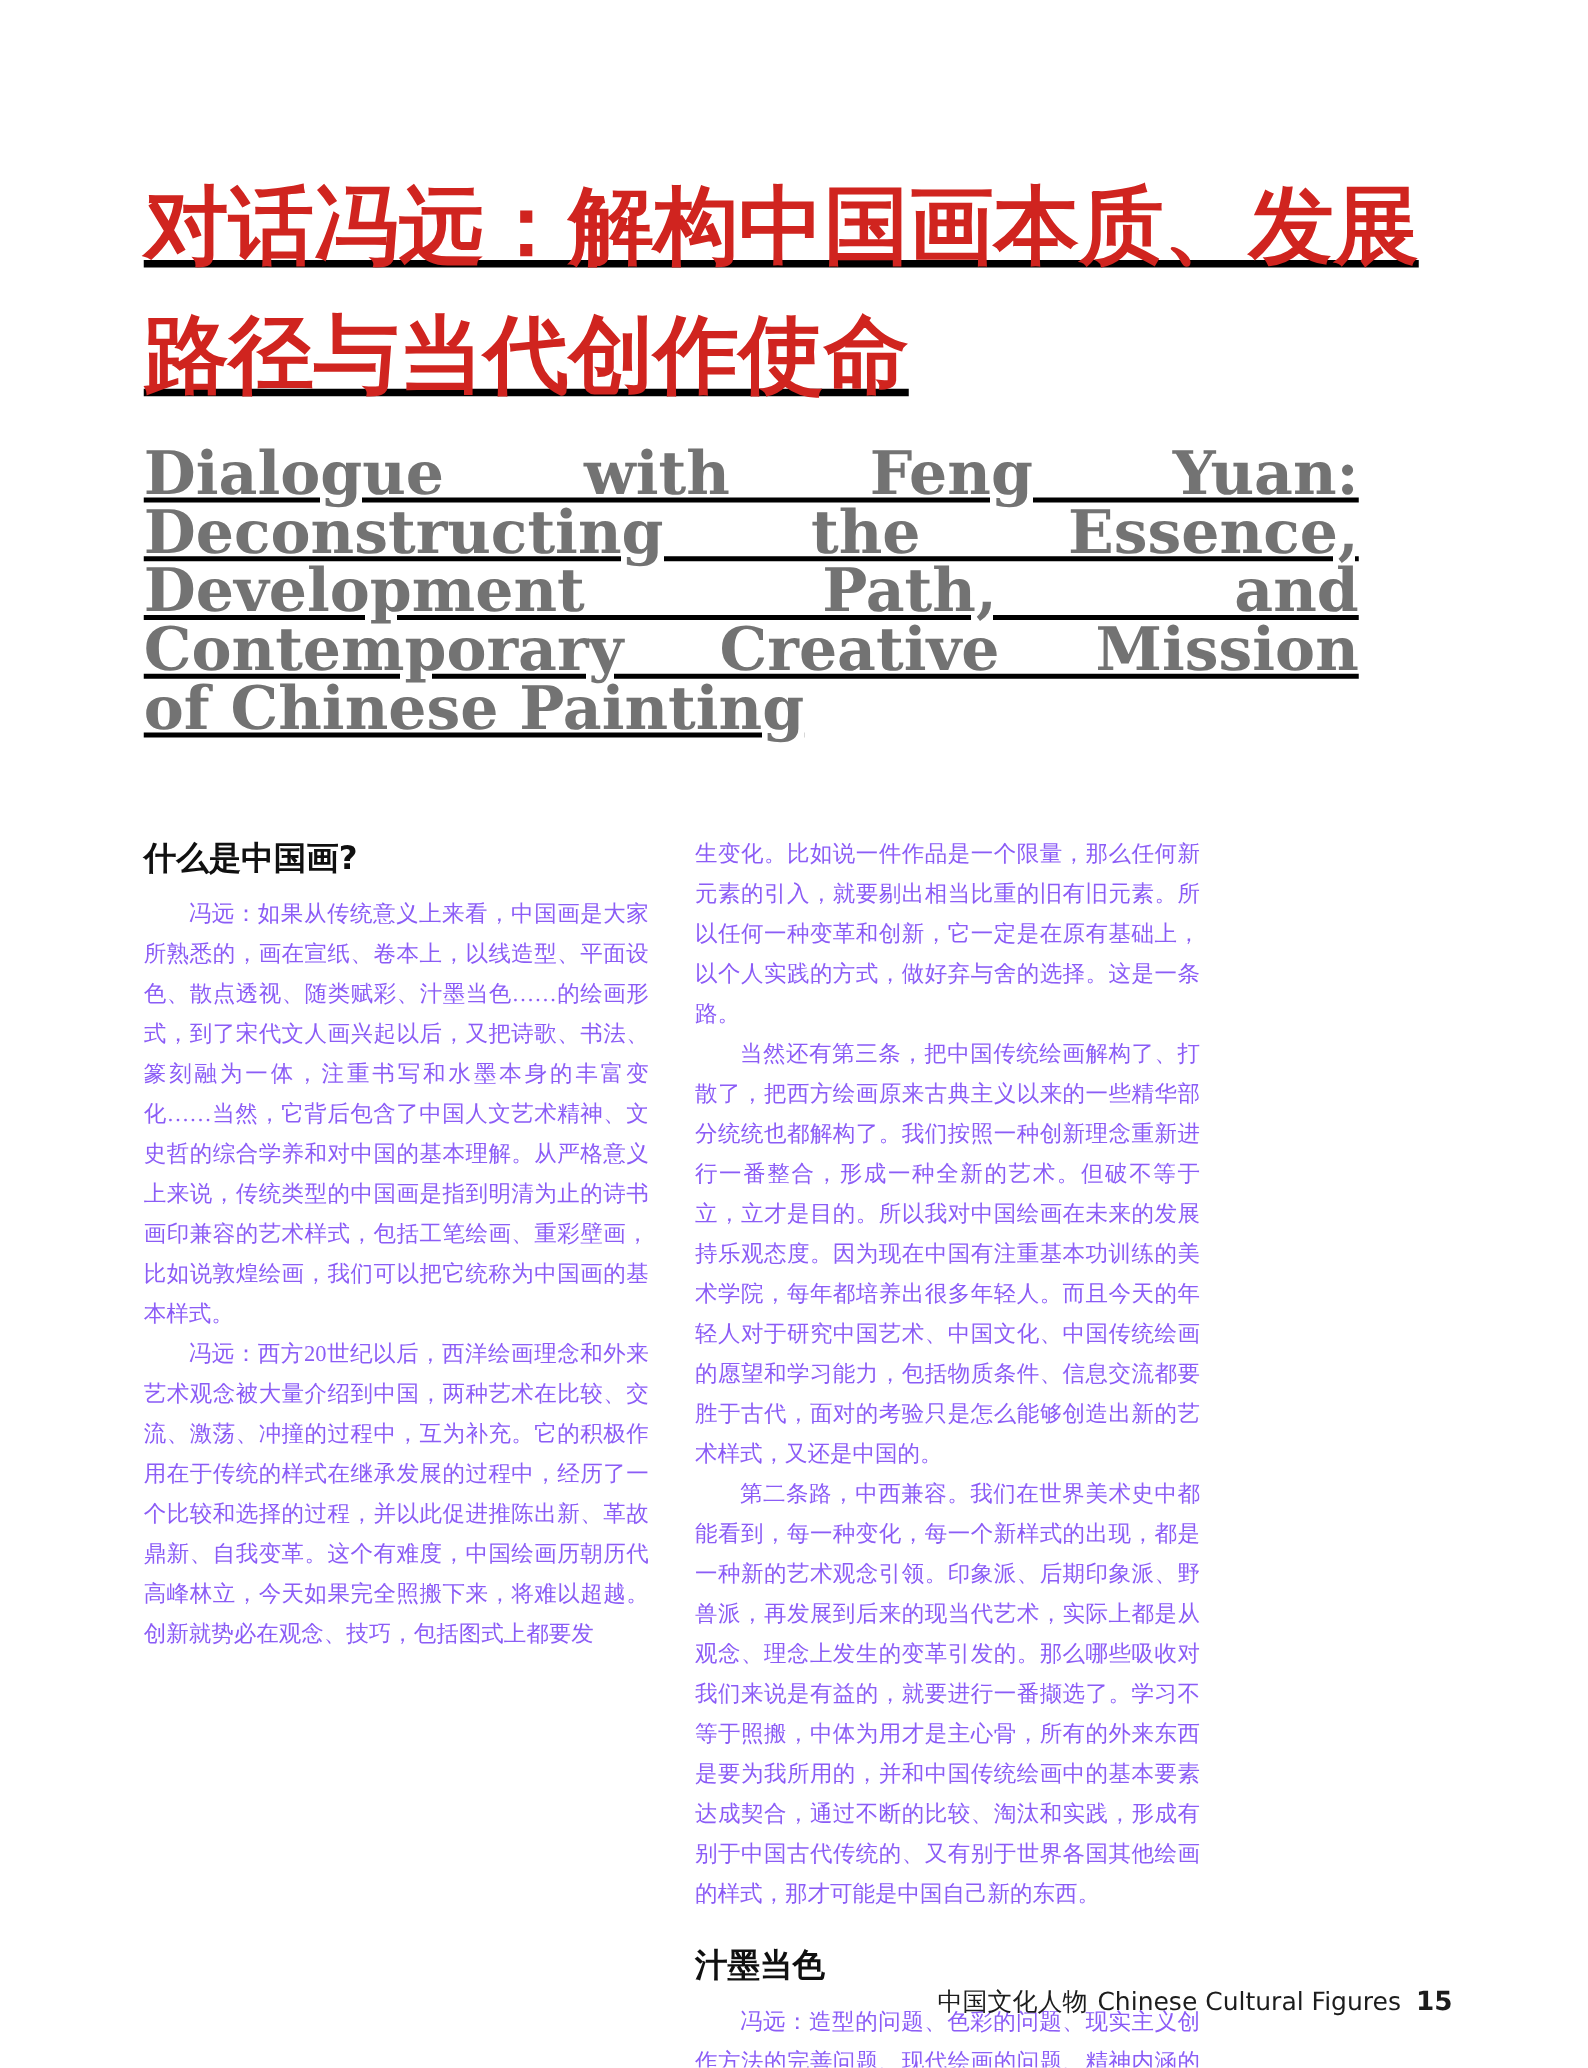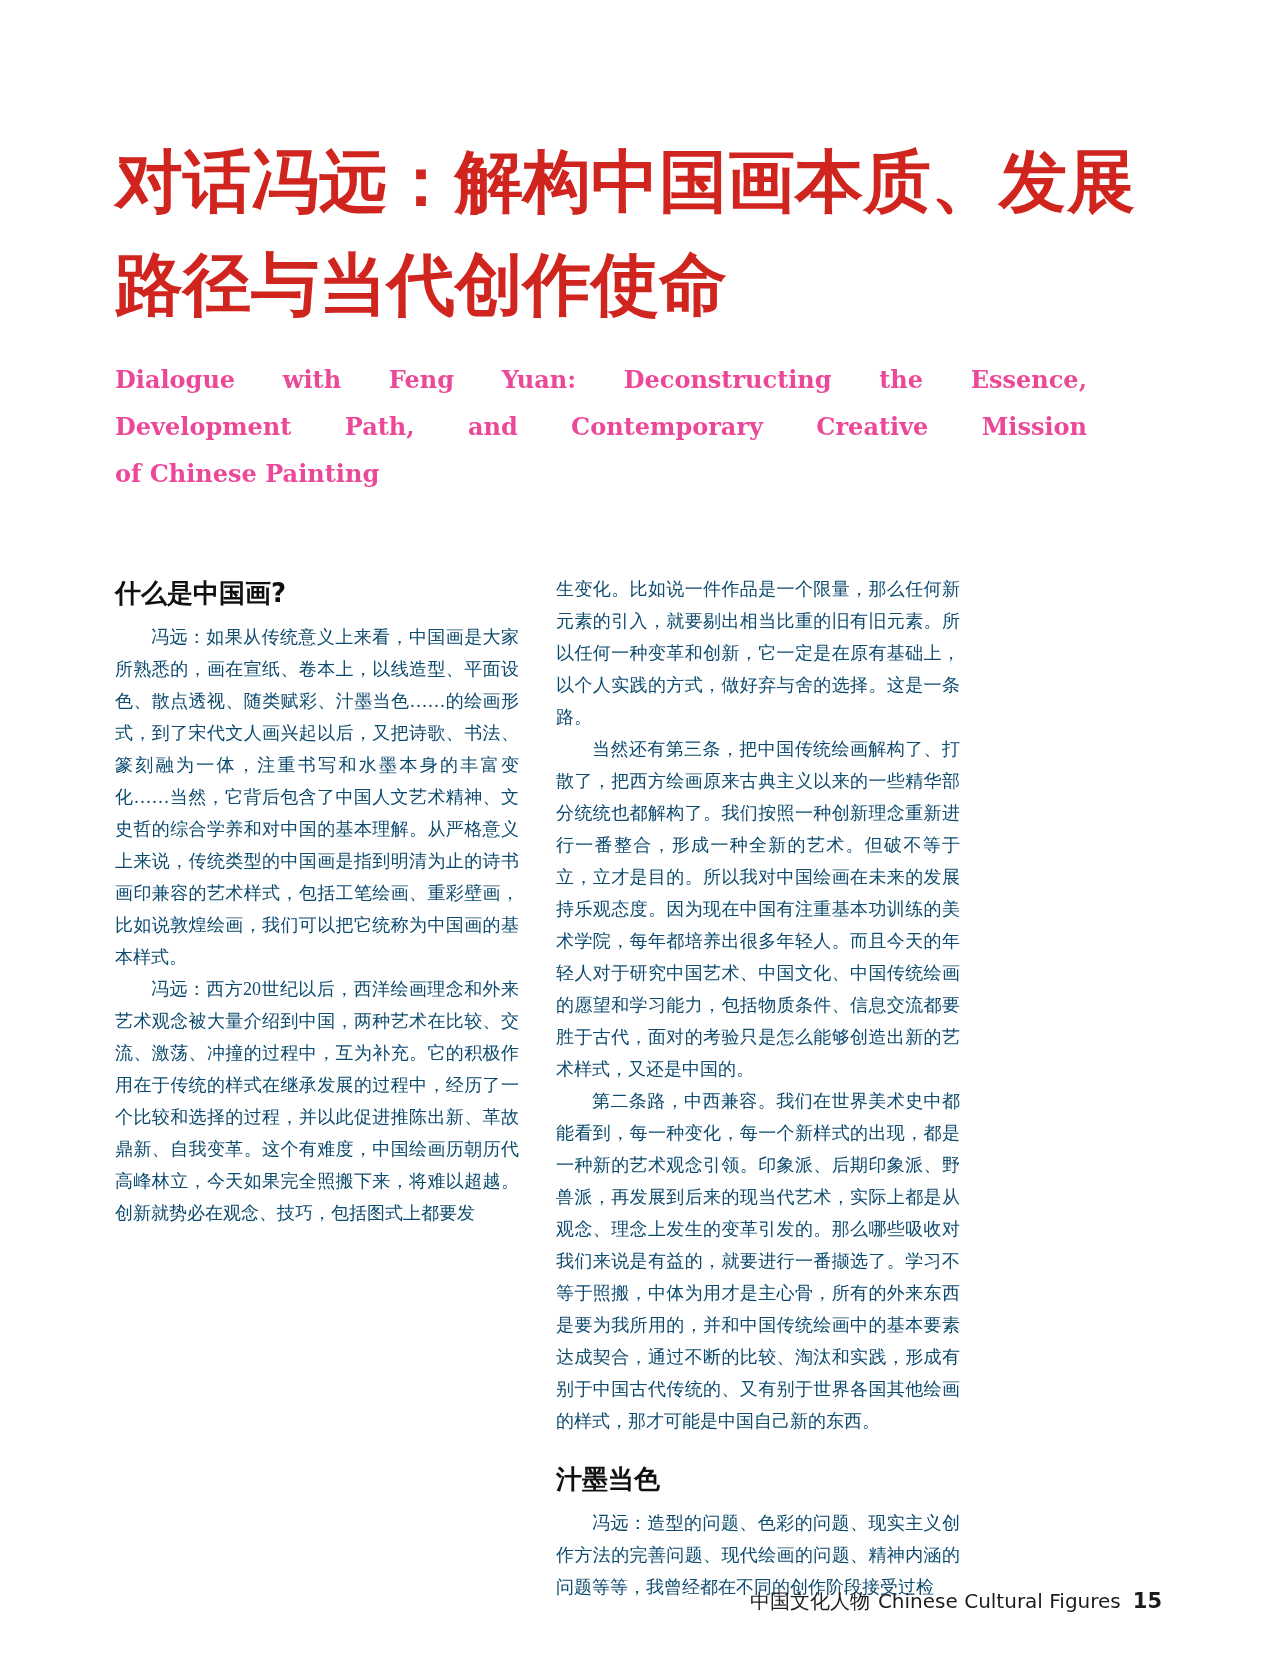--- a/index.html
+++ b/index.html
@@ -6,39 +6,39 @@
   body {
     width: 1270px; height: 1654px;
     background: #ffffff;
     position: relative;
     font-family: "Liberation Serif", "DejaVu Serif", serif;
     overflow: hidden;
   }
   .page { position: absolute; inset: 0; }
 
   
-  .masthead { padding: 130px 0 0 115px; }
+  .masthead { padding: 130px 0 0 115px; text-decoration: underline; }
   .title-cn {
     font-family: "DejaVu Sans", "Liberation Sans", sans-serif;
     font-weight: 900;
     font-size: 68px;
     line-height: 103px;
     color: #d0241f;
     letter-spacing: 0px;
     width: 1060px;
   }
   .title-cn .line { white-space: nowrap; }
   .title-en {
     margin-top: 20px;
     width: 972px;
     font-family: "DejaVu Serif", "Liberation Serif", serif;
     font-weight: 700;
-    font-size: 24px;
+    font-size: 48px;
     line-height: 47px;
-    color: #ec4899;
+    color: #737373;
   }
   .title-en .line { text-align: justify; text-align-last: justify; }
   .title-en .line:last-child { text-align-last: left; }
 
   
   .columns {
     display: grid;
     grid-template-columns: 404px 404px;
     column-gap: 37px;
     margin: 76px 0 0 115px;
@@ -51,21 +51,21 @@
     font-weight: 700;
     font-size: 26px;
     line-height: 32px;
     color: #101010;
   }
   .col > h3.heading:first-child { margin-top: 4px; }
   .col p.para {
     margin: 0;
     font-size: 18px;
     line-height: 32px;
-    color: #0c4a6e;
+    color: #8b5cf6;
     text-align: justify;
   }
   .col p.para.indent { text-indent: 2em; }
 
   
   .footer {
     position: absolute;
     top: 1588px;
     right: 108px;
     font-family: "DejaVu Sans", "Liberation Sans", sans-serif;

